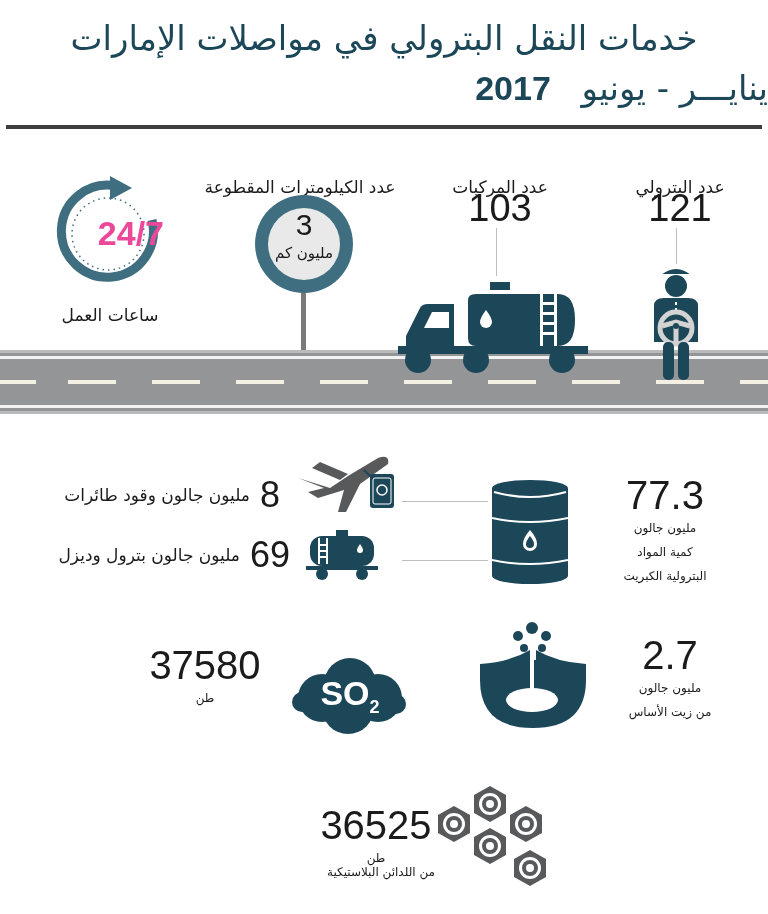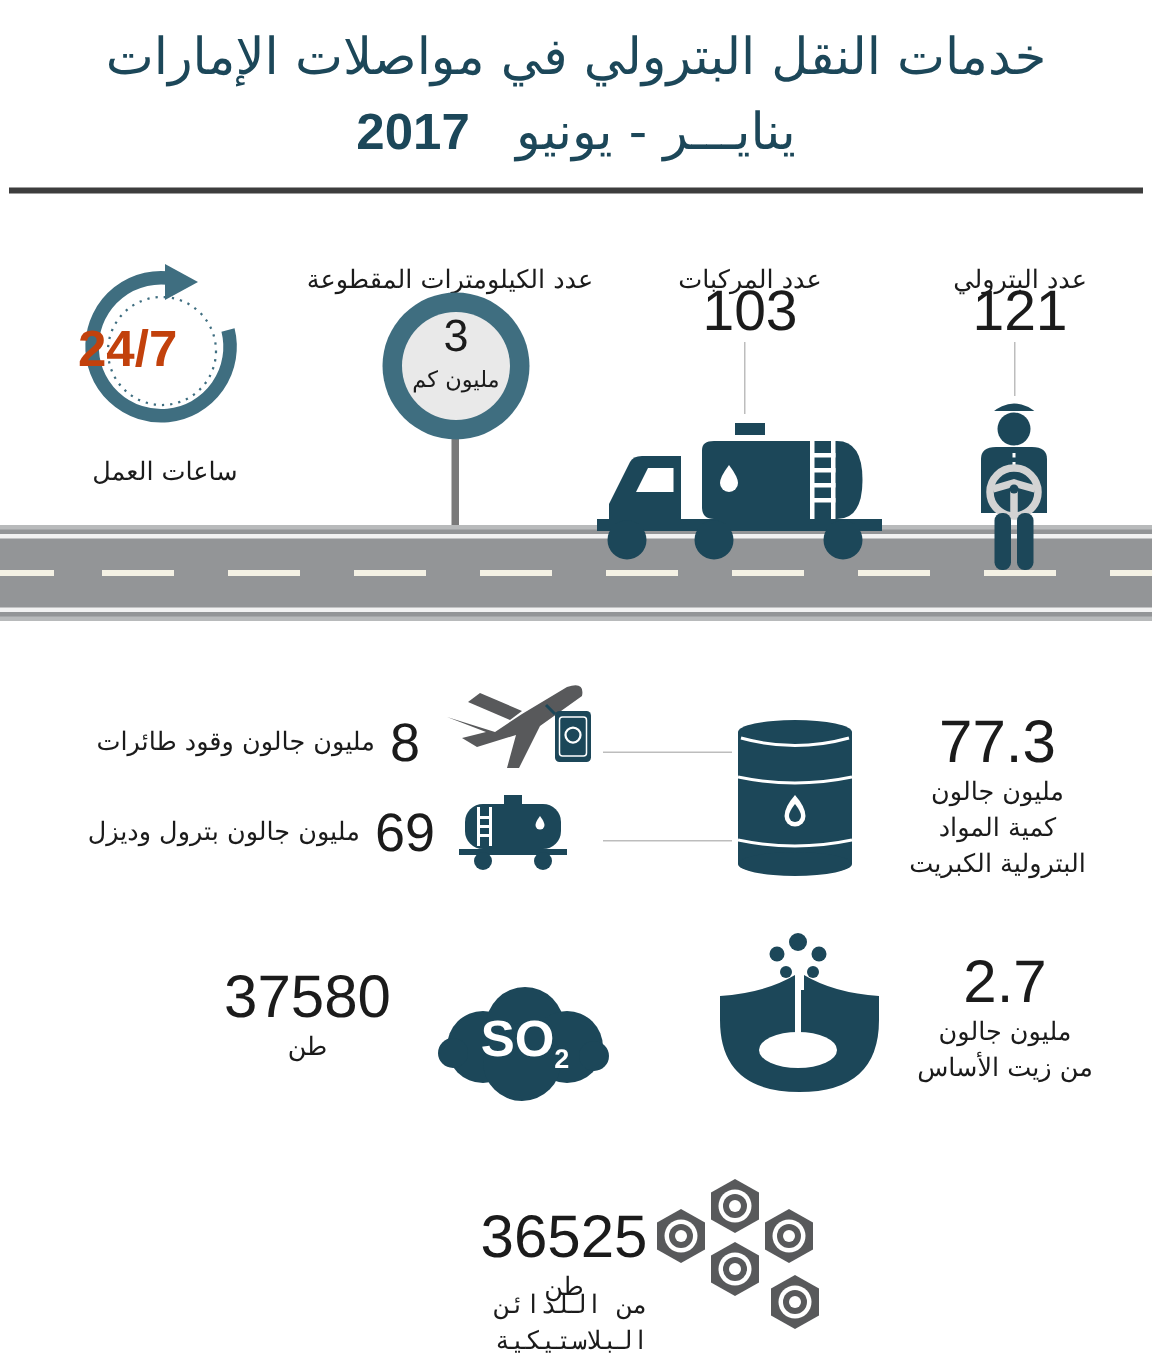--- a/index.html
+++ b/index.html
@@ -2,53 +2,53 @@
 <html><head>
 <meta charset="utf-8">
 <style>
   html, body { margin:0; padding:0; background:#ffffff; }
   body { width:768px; height:914px; position:relative; overflow:hidden;
          font-family:"DejaVu Sans", sans-serif; color:#1b1b1b; }
   .abs { position:absolute; }
   .rtl { direction:rtl; }
   .title { top:16px; left:0; width:768px; text-align:center; color:#1c4759;
            font-size:34px; line-height:44px; }
-  .subtitle { top:66px; left:0; width:768px; text-align:center; color:#1c4759;
+  .subtitle { top:66px; left:0; width:768px; text-align:right; color:#1c4759;
               font-size:34px; line-height:44px; }
   .subtitle .year { font-family:"Liberation Sans", sans-serif; font-weight:bold; margin-right:20px; }
   .rule { top:125px; left:6px; width:756px; height:4px; background:#3d3d3d; }
   .lbl { font-size:17px; color:#1b1b1b; text-align:center;margin-top:13px; }
   .big { font-family:"Liberation Sans", sans-serif; font-size:38px; color:#1b1b1b; text-align:center; line-height:40px; }
   .road { top:350px; left:0; width:768px; height:64px; background:#939597; }
   .road-edge-top { top:350px; left:0; width:768px; height:3px; background:#b8babb; }
   .road-line-top { top:356px; left:0; width:768px; height:3px; background:#f2f2f2; }
   .road-line-bot { top:405px; left:0; width:768px; height:3px; background:#f2f2f2; }
   .road-edge-bot { top:411px; left:0; width:768px; height:3px; background:#b8babb; }
   .dash { top:380px; height:4px; width:48px; background:#f4f1e4; }
   .connector { background:#bdbdbd; }
   .stat-num { font-family:"Liberation Sans", sans-serif; font-size:40px; color:#1b1b1b; line-height:42px; }
-  .stat-txt { font-size:17px; line-height:24px; color:#1b1b1b; }
+  .stat-txt { font-size:12px; line-height:24px; color:#1b1b1b; }
 </style>
 </head>
 <body>
 
 <div class="abs title rtl">خدمات النقل البترولي في مواصلات الإمارات</div>
 <div class="abs subtitle">
   <span class="year">2017</span>
   <span class="rtl" style="display:inline-block;direction:rtl;">ينايـــر  -  يونيو</span>
 </div>
 <div class="abs rule"></div>
 
 <div class="abs" style="left:52px;top:176px;width:112px;height:112px;">
   <svg width="112" height="112" viewBox="0 0 112 112">
     <path d="M 64 10 A 46 46 0 1 0 100 44" fill="none" stroke="#3f6e80" stroke-width="9"></path>
     <polygon points="58,0 80,12 58,24" fill="#3f6e80"></polygon>
     <circle cx="56" cy="58" r="36" fill="none" stroke="#3f6e80" stroke-width="1.5" stroke-dasharray="1.5 4"></circle>
   </svg>
-  <div class="abs" style="left:0;top:38px;width:112px;text-align:left;font-family:'Liberation Sans',sans-serif;font-weight:bold;font-size:34px;color:#c2410c;">24/7</div>
+  <div class="abs" style="left:0;top:38px;width:112px;text-align:right;font-family:'Liberation Sans',sans-serif;font-weight:bold;font-size:34px;color:#ec4899;">24/7</div>
 </div>
 <div class="abs lbl rtl" style="left:40px;top:292px;width:140px;">ساعات العمل</div>
 
 <div class="abs lbl rtl" style="left:180px;top:164px;width:240px;">عدد الكيلومترات المقطوعة</div>
 <div class="abs" style="left:254px;top:194px;width:100px;height:100px;">
   <svg width="100" height="160" viewBox="0 0 100 160">
     <rect x="47" y="95" width="5" height="62" fill="#7a7a7a"></rect>
     <circle cx="50" cy="50" r="49" fill="#3f6e80"></circle>
     <circle cx="50" cy="50" r="36" fill="#e9e9e9"></circle>
   </svg>
@@ -226,13 +226,13 @@
     <use href="#hex" x="20" y="42"></use>
     <use href="#hex" x="92" y="42"></use>
     <use href="#hex" x="56" y="64"></use>
     <use href="#hex" x="96" y="86"></use>
   </svg>
 </div>
 <div class="abs rtl" style="left:316px;top:784px;width:120px;text-align:center;margin-top:20px;">
   <div class="stat-num">36525</div>
   <div class="stat-txt">طن</div>
 </div>
-<div class="abs rtl stat-txt" style="left:296px;top:860px;width:170px;text-align:center;font-family:Liberation Mono, monospace;">من اللدائن البلاستيكية</div>
+<div class="abs rtl stat-txt" style="left:296px;top:860px;width:170px;text-align:center;">من اللدائن البلاستيكية</div>
 
 </body></html>

